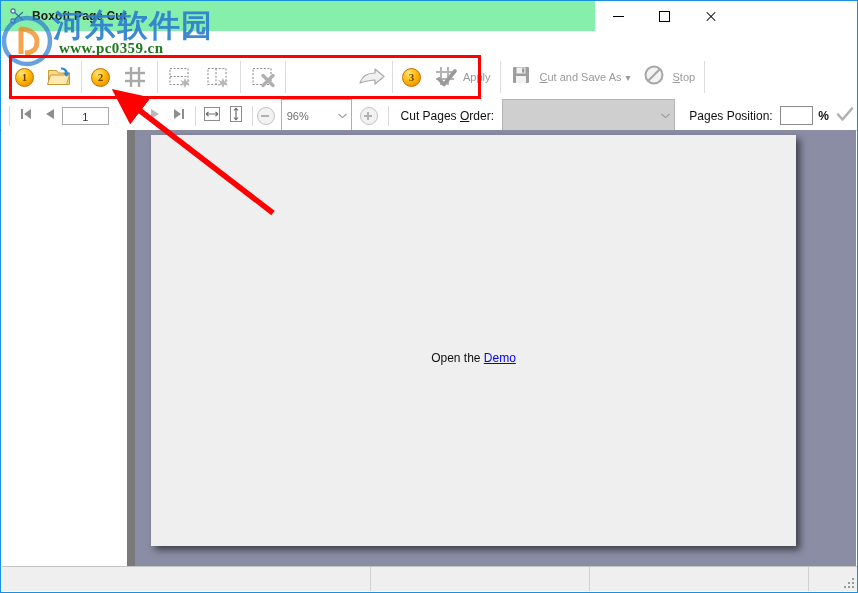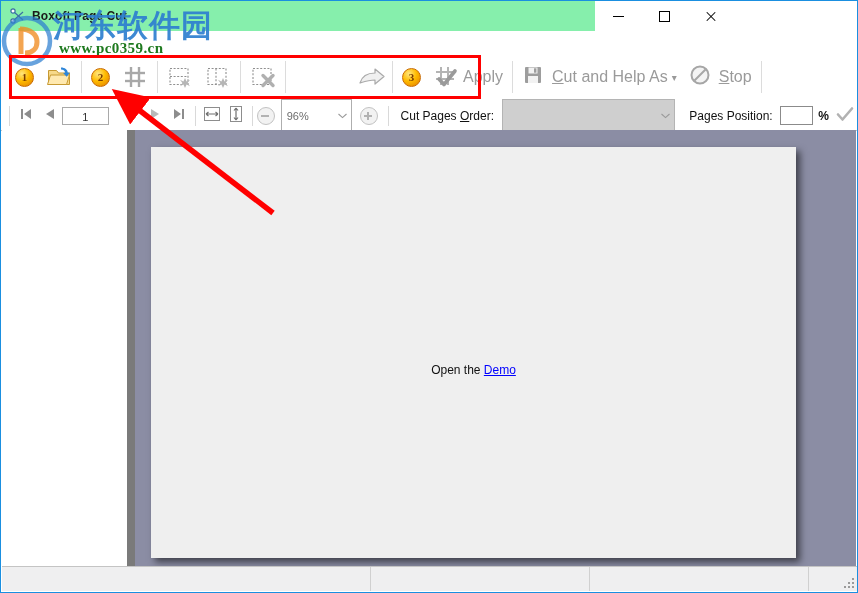--- a/index.html
+++ b/index.html
@@ -30,21 +30,21 @@
   .menubar{position:absolute;left:0;top:30px;width:856px;height:22px;background:#fff;
            display:flex;align-items:center;padding-left:4px;box-sizing:border-box;}
   .menu-item{padding:2px 10px;font-size:12px;color:#111;cursor:default;}
 
   
   .toolbar{position:absolute;left:0;top:52px;width:856px;height:48px;background:#fff;
            border-bottom:1px solid #d6d6d6;display:flex;align-items:center;}
   .tb-sep{width:1px;height:32px;background:#dcdcdc;margin:0 3px;flex:0 0 auto;}
   .tb-btn{height:40px;display:flex;align-items:center;gap:4px;padding:0 6px;
           cursor:default;flex:0 0 auto;}
-  .tb-label{font-size:16px;color:#9a9a9a;white-space:nowrap;}
+  .tb-label{font-size:11px;color:#9a9a9a;white-space:nowrap;}
   .tb-label.on{color:#1a1a1a;}
   .tb-label u{text-decoration:underline;}
   .icon{width:26px;height:26px;position:relative;flex:0 0 auto;}
 
   .badge{width:17px;height:17px;border-radius:50%;flex:0 0 auto;
          background:radial-gradient(circle at 35% 28%,#ffe680 0%,#ffbb00 45%,#e07c00 100%);
          border:1px solid #c96a00;color:#7a3c00;font-size:11px;font-weight:bold;
          display:flex;align-items:center;justify-content:center;line-height:1;
          font-family:"Liberation Serif",serif;}
 
@@ -74,21 +74,21 @@
             background:#f2f2f2;position:relative;flex:0 0 auto;}
   .roundbtn::before{content:"";position:absolute;left:3px;top:7px;width:8px;height:2px;background:#b2b2b2;}
   .roundbtn.plus::after{content:"";position:absolute;left:6px;top:4px;width:2px;height:8px;background:#b2b2b2;}
 
   
   .leftpanel{position:absolute;left:1px;top:129px;width:125px;height:438px;
              background:#fff;border-right:1px solid #9e9e9e;}
   .gutter{position:absolute;left:126px;top:129px;width:8px;height:438px;background:#7a7a7a;}
   .canvas{position:absolute;left:134px;top:129px;width:721px;height:438px;background:#8b8da4;
           overflow:hidden;}
-  .page{position:absolute;left:16px;top:17px;width:645px;height:411px;background:#efefef;
+  .page{position:absolute;left:16px;top:5px;width:645px;height:411px;background:#efefef;
         box-shadow:4px 4px 7px rgba(0,0,0,.55);}
   .page-msg{position:absolute;left:0;right:0;top:216px;text-align:center;font-size:12px;color:#111;}
   .page-msg a{color:#00f;text-decoration:underline;}
 
   
   .statusbar{position:absolute;left:1px;bottom:1px;width:855px;height:24px;background:#efeff0;
              border-top:1px solid #c4c4c4;display:flex;align-items:stretch;}
   .st-cell{border-right:1px solid #d0d0d0;height:100%;}
   .st-cell.c1{width:368px;} .st-cell.c2{width:218px;} .st-cell.c3{width:218px;}
   .st-cell.c4{flex:1;border-right:0;}
@@ -250,21 +250,21 @@
 
     <div class="tb-btn">
       <span class="icon">
         <svg width="22" height="22" viewBox="0 0 22 22">
           <rect x="3" y="3" width="16" height="16" rx="1" fill="#9d9d9d"></rect>
           <rect x="6.5" y="3.5" width="9" height="6" fill="#f2f2f2"></rect>
           <rect x="12" y="4.3" width="2.4" height="4.4" fill="#9d9d9d"></rect>
           <rect x="6" y="12" width="10" height="7" fill="#f2f2f2"></rect>
         </svg>
       </span>
-      <span class="tb-label"><u>C</u><span>ut and Help As</span></span>
+      <span class="tb-label"><u>C</u><span>ut and Save As</span></span>
       <span class="tb-label" style="font-size:10px;">▾</span>
     </div>
 
     <div class="tb-btn">
       <span class="icon">
         <svg width="22" height="22" viewBox="0 0 22 22">
           <circle cx="11" cy="11" r="8.5" fill="#f3f3f3" stroke="#a6a6a6" stroke-width="2"></circle>
           <line x1="5.5" y1="16.5" x2="16.5" y2="5.5" stroke="#a6a6a6" stroke-width="2"></line>
         </svg>
       </span>

